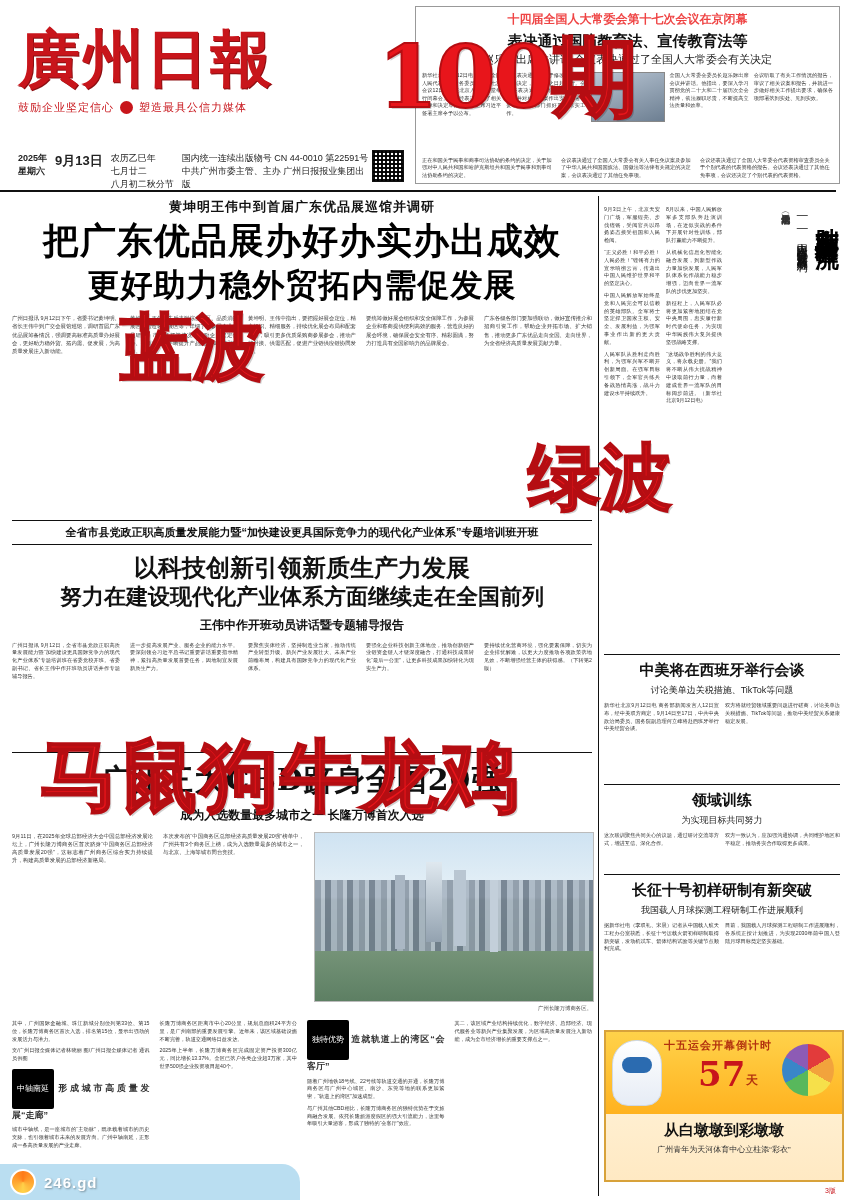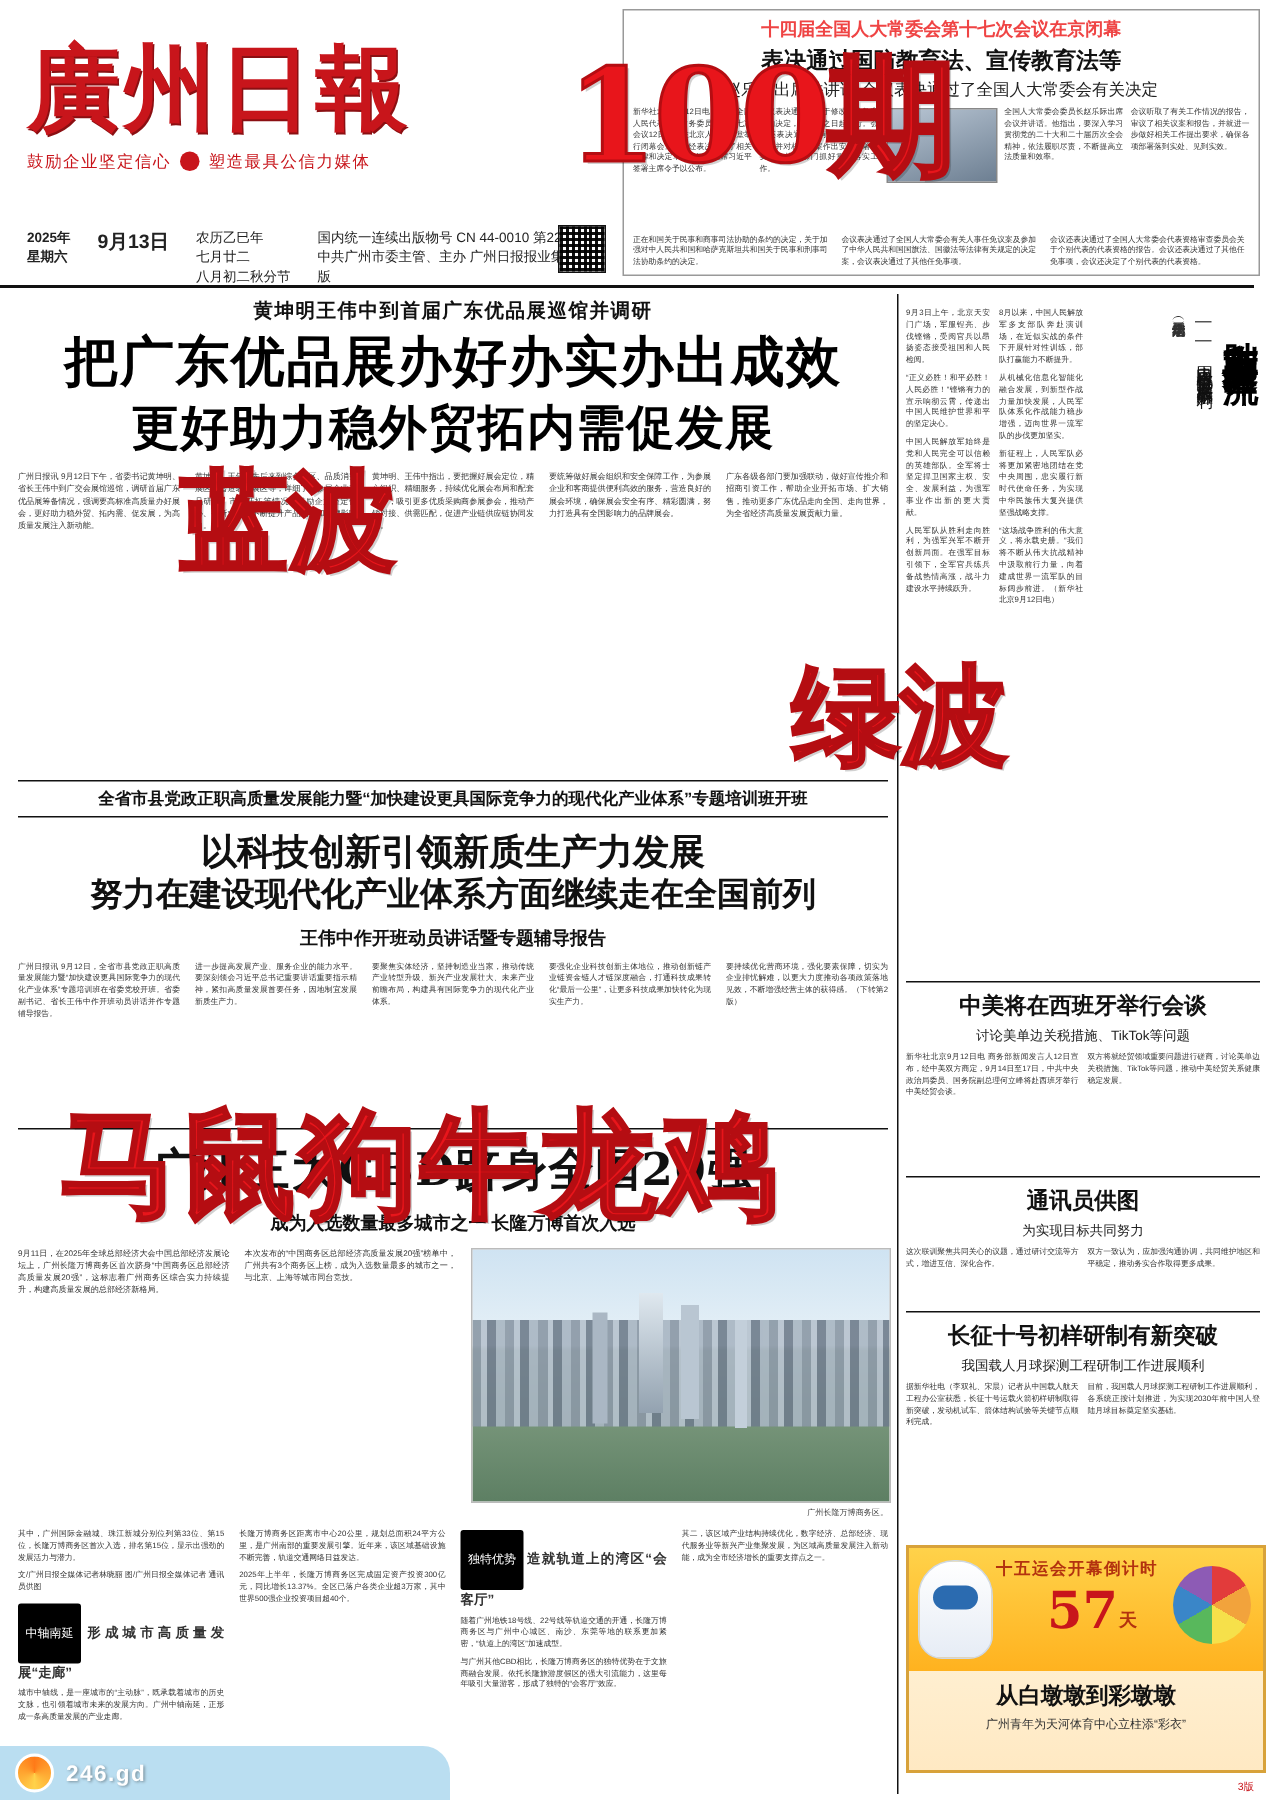--- a/index.html
+++ b/index.html
@@ -24,21 +24,21 @@
     letter-spacing:2px;
     line-height:1;
     white-space:nowrap;
     text-shadow:1px 1px 0 #8b0f12;
   }
   .logo-sub{
     margin-top:10px;
     font-size:11px;color:#c8151b;letter-spacing:1px;display:flex;align-items:center;gap:6px;
   }
   .logo-sub .dot{display:inline-block;width:13px;height:13px;border-radius:50%;background:#c8151b;}
-  .mast-meta{position:absolute;left:18px;top:152px;font-size:9px;color:#222;display:flex;gap:18px;}
+  .mast-meta{position:absolute;left:18px;top:152px;font-size:9px;color:#222;display:flex;gap:8px;}
   .mast-meta div{line-height:1.45;}
   .mast-meta .b{font-weight:bold;}
   .qr{position:absolute;left:372px;top:150px;width:30px;height:30px;
       background:
         repeating-linear-gradient(0deg,#111 0 2px,#fff 2px 4px),
         repeating-linear-gradient(90deg,#111 0 2px,#fff 2px 4px);
       background-blend-mode:multiply;border:1px solid #111;}
 
   
   .mast-right{position:absolute;left:415px;top:6px;width:425px;height:178px;border:1px solid #999;padding:4px 6px;box-sizing:border-box;}
@@ -312,21 +312,21 @@
       <h3>中美将在西班牙举行会谈</h3>
       <div class="dek">讨论美单边关税措施、TikTok等问题</div>
       <div class="bd">
         <div class="c">新华社北京9月12日电 商务部新闻发言人12日宣布，经中美双方商定，9月14日至17日，中共中央政治局委员、国务院副总理何立峰将赴西班牙举行中美经贸会谈。</div>
         <div class="c">双方将就经贸领域重要问题进行磋商，讨论美单边关税措施、TikTok等问题，推动中美经贸关系健康稳定发展。</div>
       </div>
     </div>
 
     <div class="rnews" style="top:580px;">
       <div class="hr-dark"></div>
-      <h3>通讯员供图</h3>
+      <h3>领域训练</h3>
       <div class="dek">为实现目标共同努力</div>
       <div class="bd">
         <div class="c">这次联训聚焦共同关心的议题，通过研讨交流等方式，增进互信、深化合作。</div>
         <div class="c">双方一致认为，应加强沟通协调，共同维护地区和平稳定，推动务实合作取得更多成果。</div>
       </div>
     </div>
 
     <div class="rnews" style="top:670px;">
       <div class="hr-dark"></div>
       <h3>长征十号初样研制有新突破</h3>

